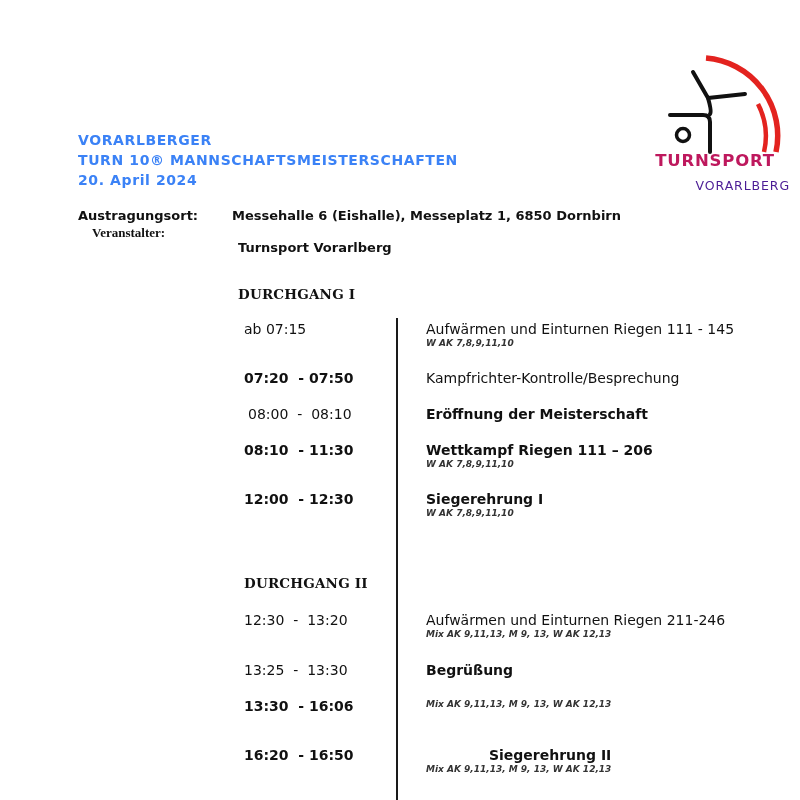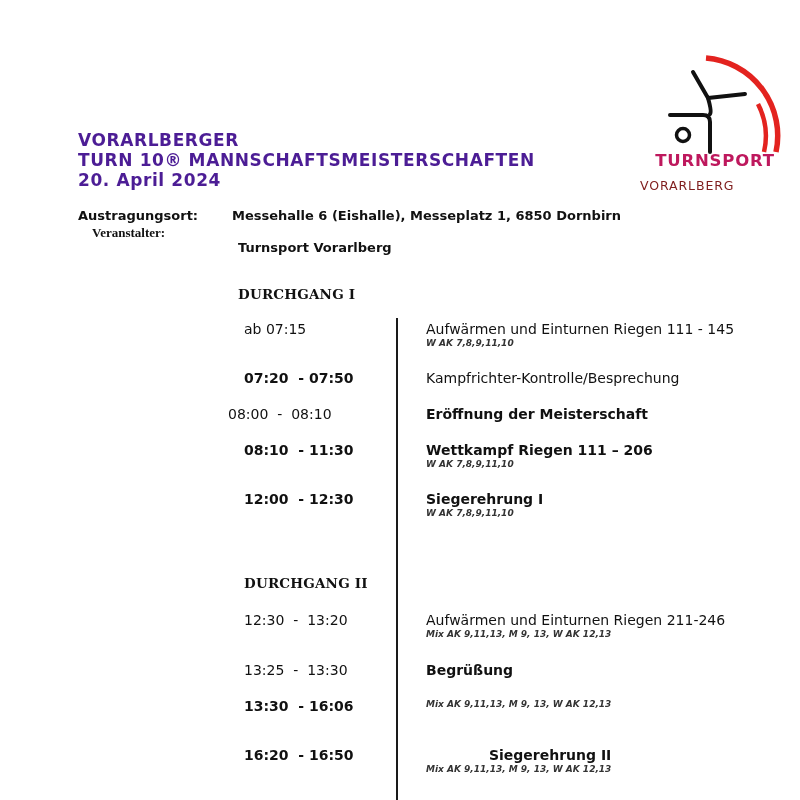--- a/index.html
+++ b/index.html
@@ -1,32 +1,32 @@
 <!DOCTYPE html>
 <html><head>
   <meta charset="utf-8">
   <style>
     html, body { margin:0; padding:0; }
     body {
       width:800px; height:800px; background:#ffffff; position:relative; overflow:hidden;
       font-family:"DejaVu Sans", sans-serif; color:#111;
     }
     .abs { position:absolute; }
-    .title-line { font-weight:bold; font-size:17px; line-height:20px; letter-spacing:0.6px; color:#4c1d95; white-space:nowrap; }
+    .title-line { font-weight:bold; font-size:14px; line-height:20px; letter-spacing:0.6px; color:#3b82f6; white-space:nowrap; }
     .info-label, .info-value { font-weight:bold; font-size:13px; line-height:17px; white-space:nowrap; }
     .section-head { font-weight:bold; font-size:13.5px; white-space:nowrap; font-family:"DejaVu Serif", serif; letter-spacing:0.2px; }
     .time { font-size:14px; white-space:nowrap; }
     .time.bold { font-weight:bold; }
     .desc { font-size:14px; white-space:nowrap; }
     .desc.bold { font-weight:bold; }
     .sub { font-size:9px; font-style:italic; font-weight:bold; color:#333; white-space:nowrap; margin-top:1px; }
     .vline { position:absolute; left:396px; top:318px; width:2px; height:482px; background:#1a1a1a; }
     .logo { position:absolute; left:640px; top:52px; width:150px; height:148px; }
     .logo-text1 { position:absolute; left:0; width:150px; top:99px; text-align:center; font-weight:bold; font-size:16.5px; letter-spacing:0.8px; color:#be185d; }
-    .logo-text2 { position:absolute; left:0; width:150px; top:126px; text-align:left; font-size:12.5px; letter-spacing:0.9px; color:#7f1d1d; }
+    .logo-text2 { position:absolute; left:0; width:150px; top:126px; text-align:right; font-size:12.5px; letter-spacing:0.9px; color:#4c1d95; }
   </style>
 </head>
 <body>
 
 <div class="logo">
   <svg width="150" height="108" viewBox="0 0 150 108" style="position:absolute;left:0;top:0;">
 
     <path d="M 66 6 A 78 78 0 0 1 136 100" fill="none" stroke="#e3231f" stroke-width="5.5" stroke-linecap="butt"></path>
     <path d="M 118 52 A 70 70 0 0 1 124 100" fill="none" stroke="#e3231f" stroke-width="4.5"></path>
 
@@ -56,21 +56,21 @@
 
 <div class="abs time" style="left: 244px; top: 321px; white-space: pre;">ab 07:15</div>
 <div class="abs" style="left:426px; top:321px;">
   <div class="desc" style="white-space: pre;">Aufwärmen und Einturnen Riegen 111 - 145</div>
   <div class="sub">W AK 7,8,9,11,10</div>
 </div>
 
 <div class="abs time bold" style="left: 244px; top: 370px; white-space: pre;">07:20  - 07:50</div>
 <div class="abs desc" style="left: 426px; top: 370px; white-space: pre;">Kampfrichter-Kontrolle/Besprechung</div>
 
-<div class="abs time" style="left: 228px; top: 406px; white-space: pre;">08:00  -  08:10</div>
+<div class="abs time" style="left: 248px; top: 406px; white-space: pre;">08:00  -  08:10</div>
 <div class="abs desc bold" style="left: 426px; top: 406px; white-space: pre;">Eröffnung der Meisterschaft</div>
 
 <div class="abs time bold" style="left: 244px; top: 442px; white-space: pre;">08:10  - 11:30</div>
 <div class="abs" style="left:426px; top:442px;">
   <div class="desc bold" style="white-space: pre;">Wettkampf Riegen 111 – 206</div>
   <div class="sub">W AK 7,8,9,11,10</div>
 </div>
 
 <div class="abs time bold" style="left: 244px; top: 491px; white-space: pre;">12:00  - 12:30</div>
 <div class="abs" style="left:426px; top:491px;">

